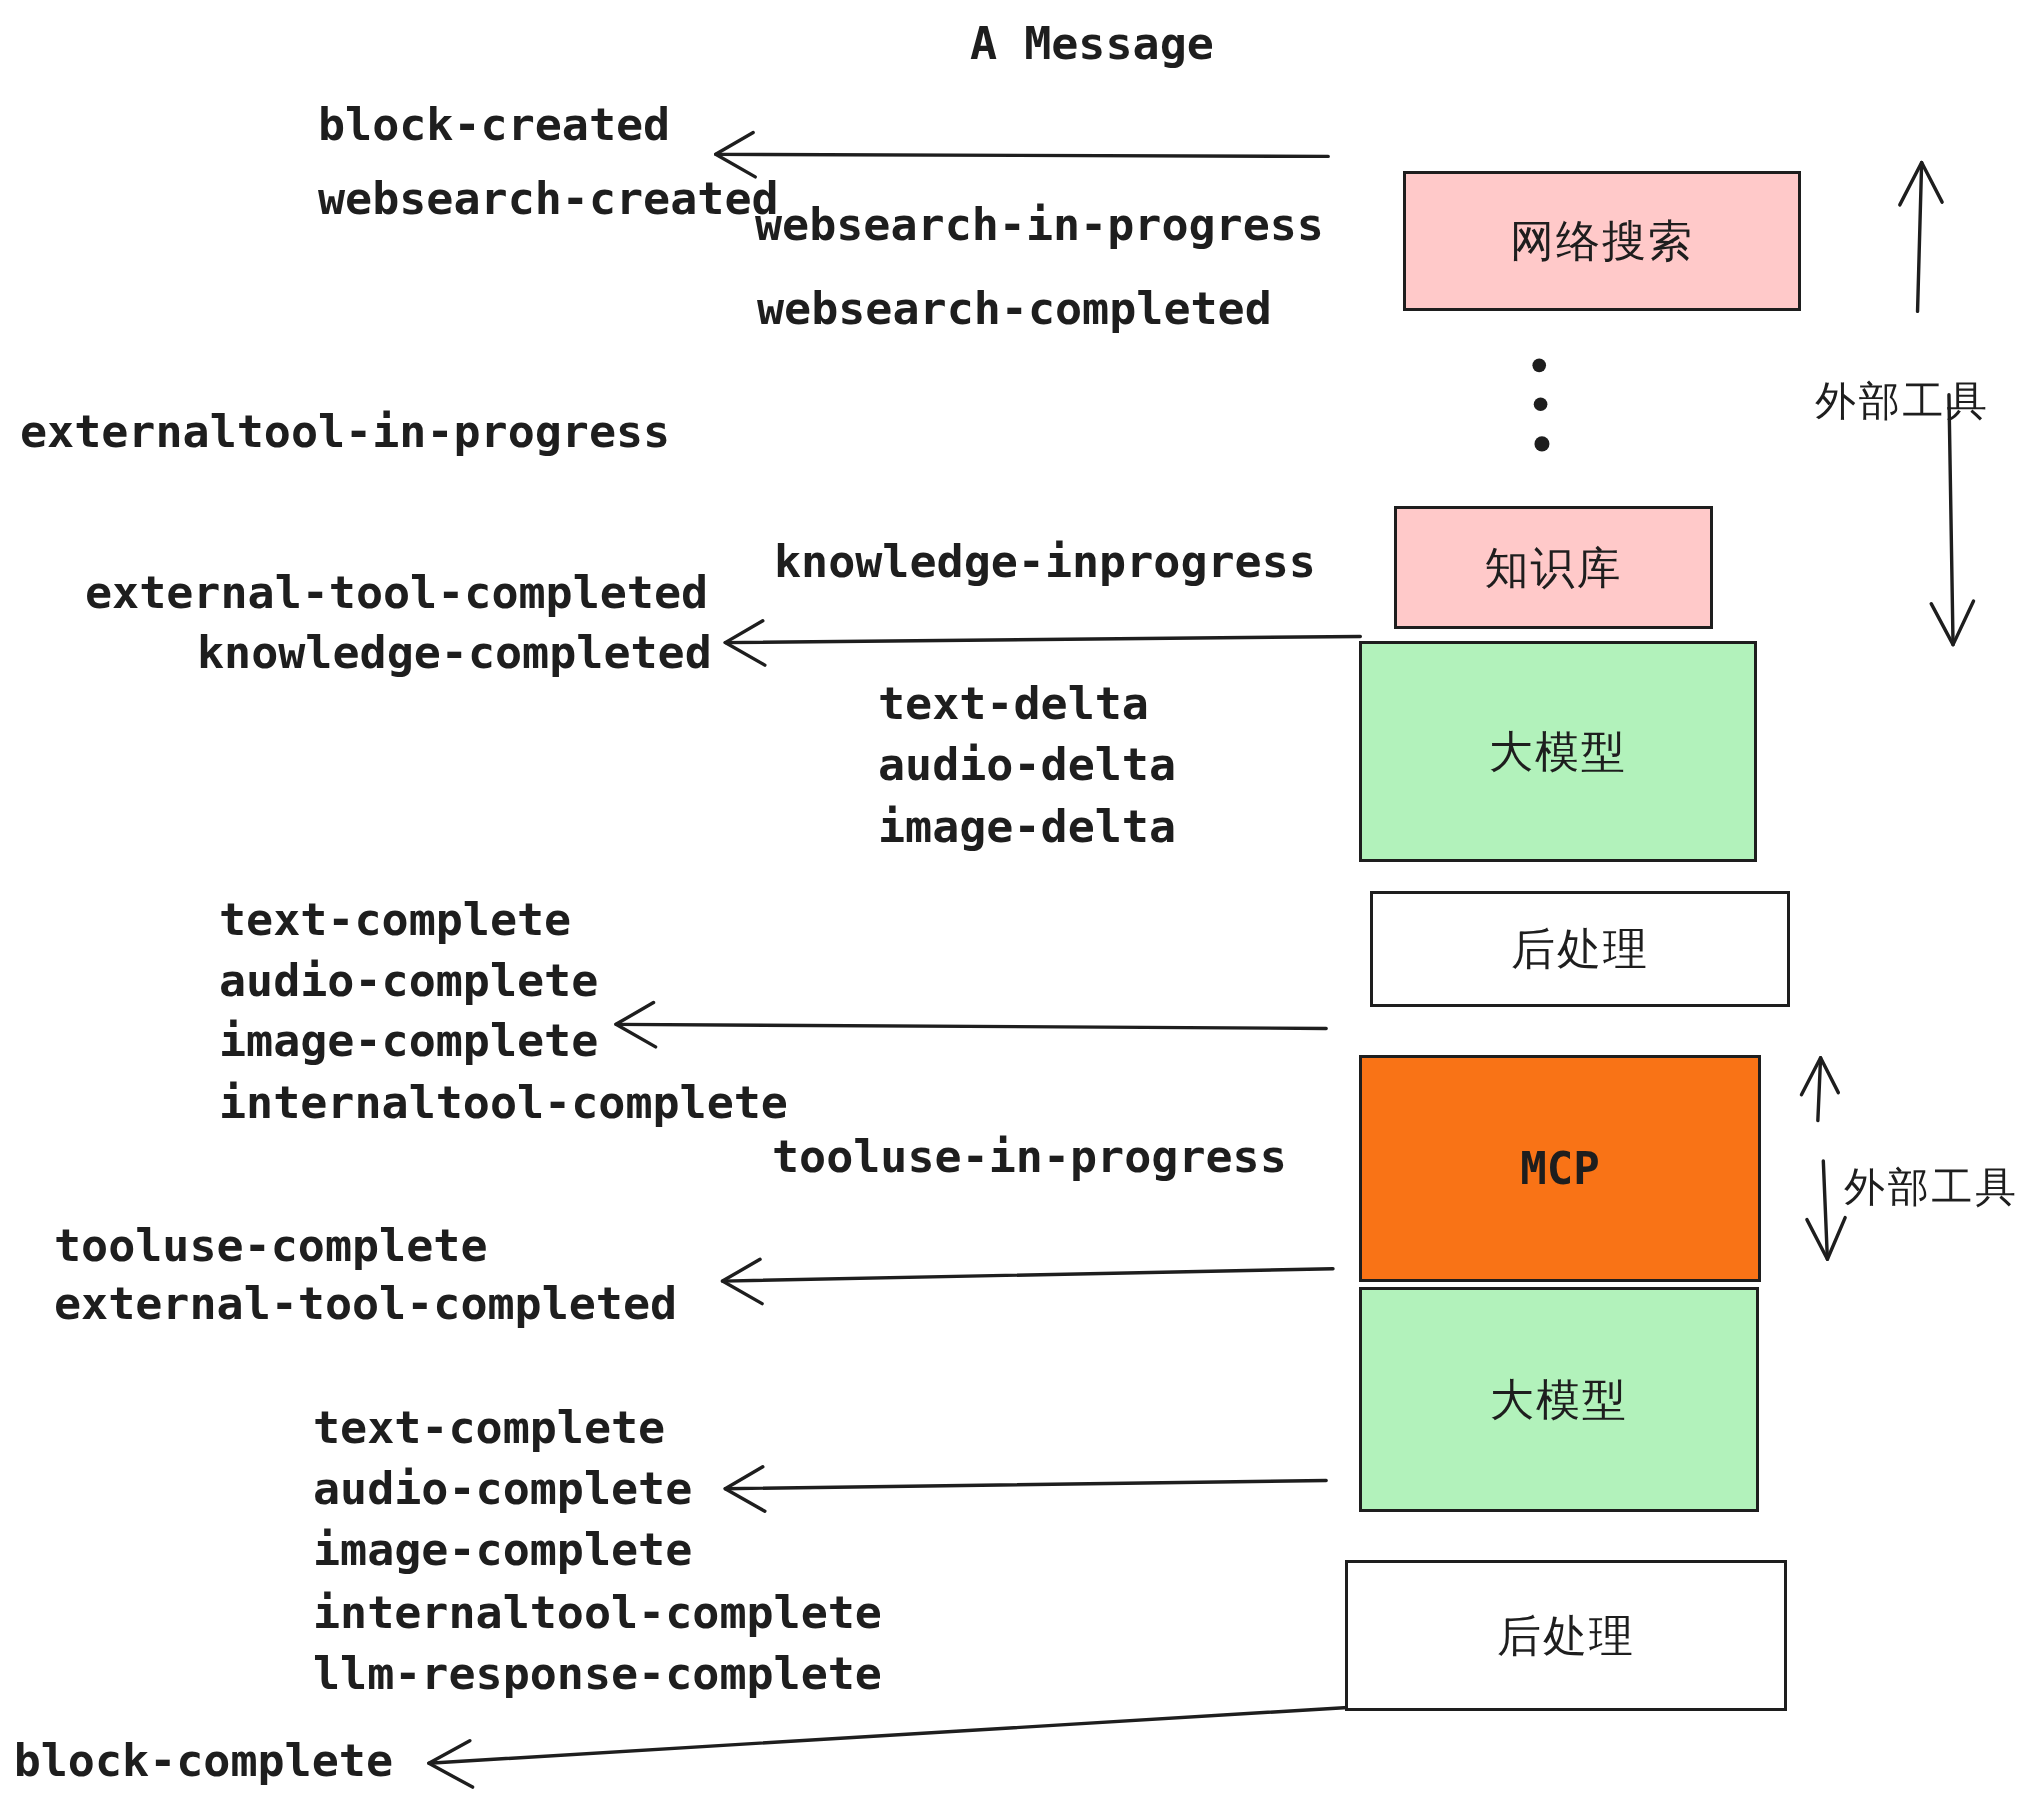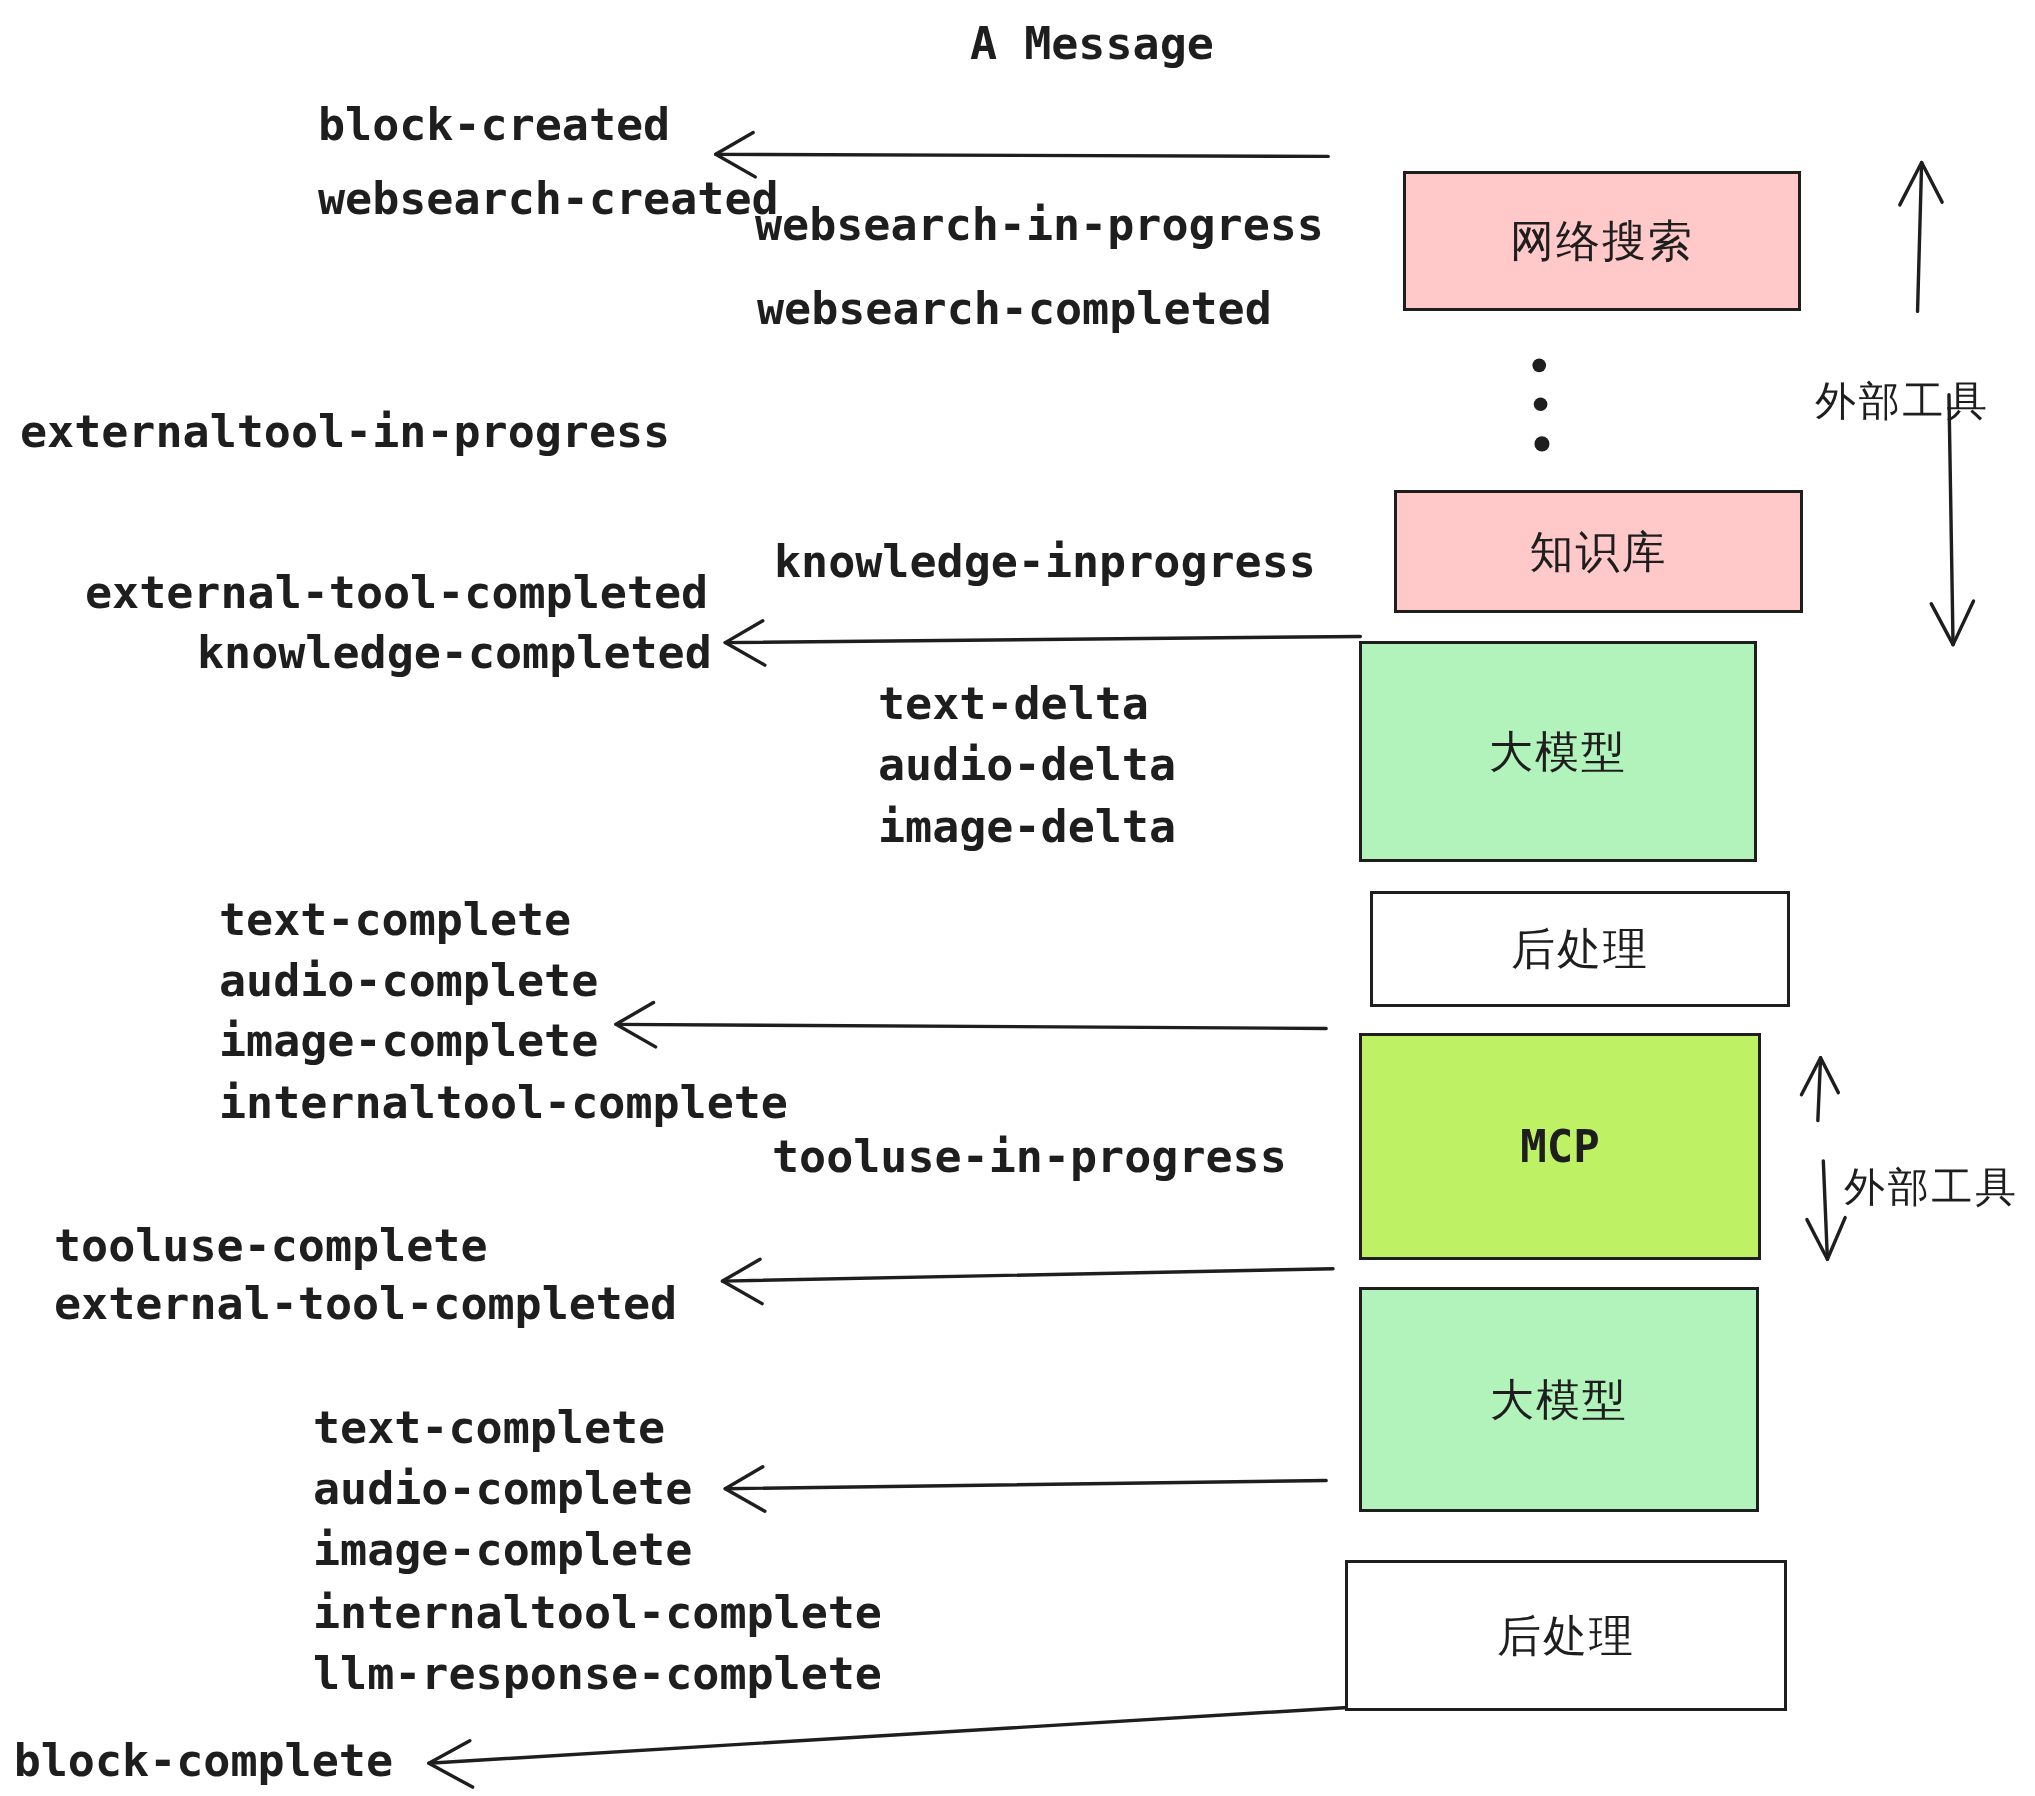--- a/index.html
+++ b/index.html
@@ -40,21 +40,21 @@
     align-items: center;
     justify-content: center;
     font-family: "DejaVu Sans", sans-serif;
     font-size: 44px;
     letter-spacing: 2px;
     line-height: 1;
     white-space: nowrap;
   }
   .fill-pink   { background: #ffc9c9; margin-left: 44px; }
   .fill-green  { background: #b2f2bb; }
-  .fill-yellow { background: #bef264; }
+  .fill-yellow { background: #f97316; margin-top: 22px; }
   .fill-white  { background: #ffffff; }
   .box--mono   { font-family: "DejaVu Sans Mono", monospace; font-weight: bold; letter-spacing: 0; }
   .side-label {
     position: absolute;
     font-family: "DejaVu Sans", sans-serif;
     font-size: 41px;
     letter-spacing: 2.7px;
     white-space: nowrap;
     line-height: 1;
     margin-top: 48px;
@@ -111,21 +111,21 @@
     <g>
       <circle class="dot" cx="2254" cy="535" r="10"></circle>
       <circle class="dot" cx="2256" cy="592" r="10"></circle>
       <circle class="dot" cx="2258" cy="650" r="11"></circle>
     </g>
   </svg>
 
   <div class="title" style="left:970px; top:20.5px;">A Message</div>
 
   <div class="box fill-pink" style="left:1359px; top:171px;  width:398px; height:140px;">网络搜索</div>
-  <div class="box fill-pink" style="left:1350px; top:490px;  width:409px; height:123px;">知识库</div>
+  <div class="box fill-pink" style="left:1350px; top:506px;  width:319px; height:123px;">知识库</div>
   <div class="box fill-green" style="left:1359px; top:641px;  width:398px; height:221px;">大模型</div>
   <div class="box fill-white" style="left:1370px; top:891px; width:420px; height:116px;">后处理</div>
   <div class="box fill-yellow box--mono" style="left:1359px; top:1033px; width:402px; height:227px;">MCP</div>
   <div class="box fill-green" style="left:1359px; top:1287px; width:400px; height:225px;">大模型</div>
   <div class="box fill-white" style="left:1345px; top:1560px; width:442px; height:151px;">后处理</div>
 
   <div class="side-label" style="left:1815px; top:333px;">外部工具</div>
   <div class="side-label" style="left:1844px; top:1119px;">外部工具</div>
 
   <div class="evt" style="left:318px;  top:102px;">block-created</div>

